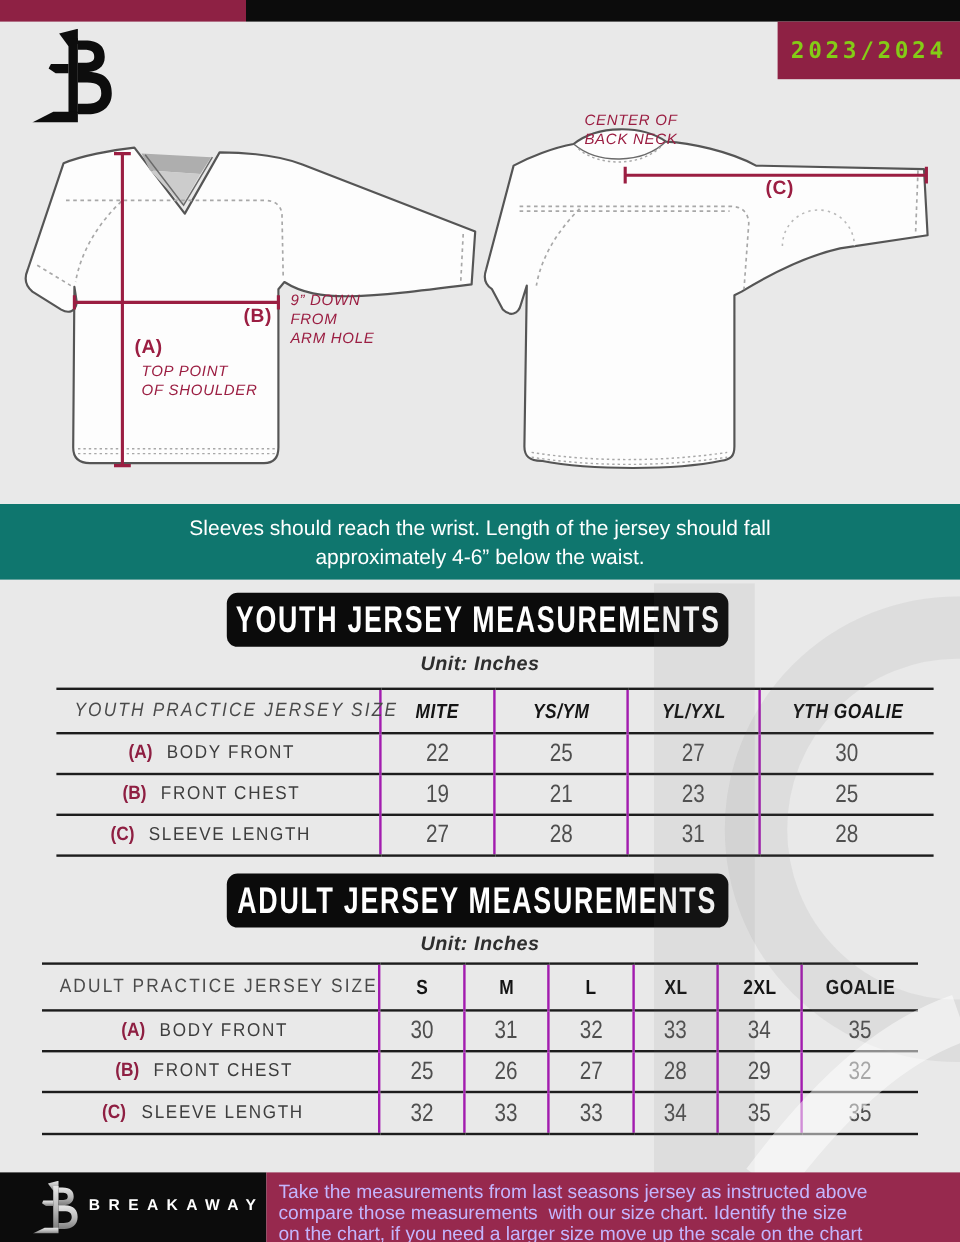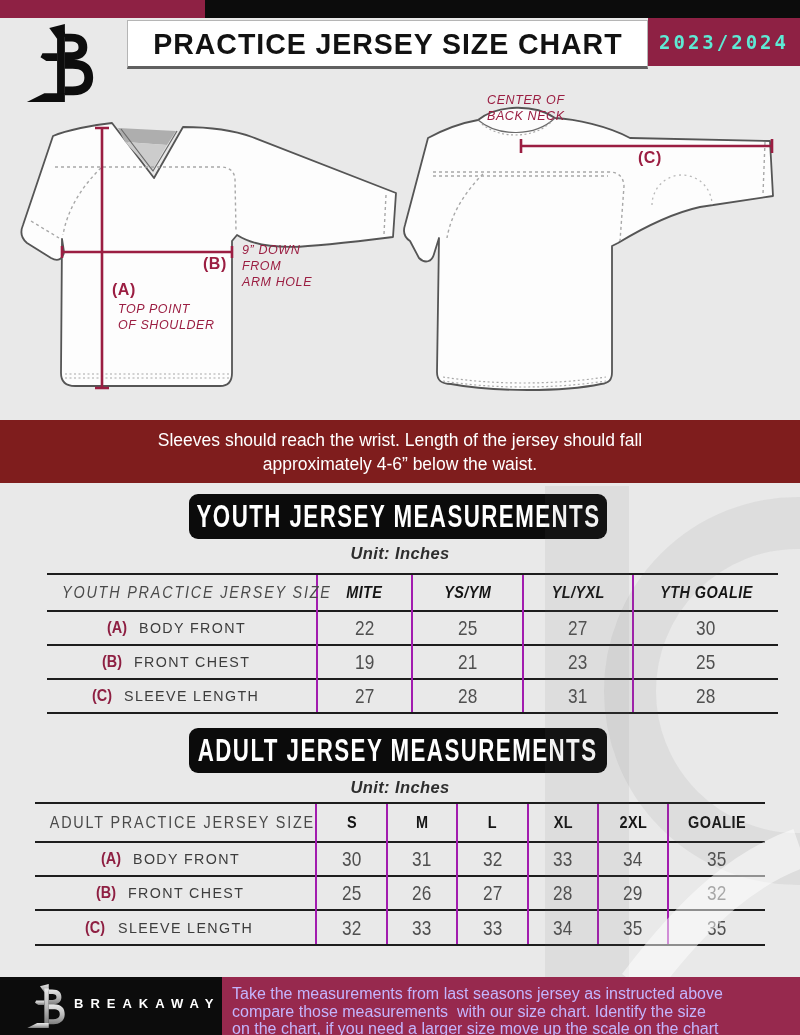--- a/index.html
+++ b/index.html
@@ -21,33 +21,33 @@
   }
   .title-box .t {
     display:inline-block; transform:scaleX(.95); transform-origin:center;
     font-size:30px; font-weight:bold; letter-spacing:1px; color:#121212; white-space:nowrap;
   }
   .season-box {
     left:648px; top:18px; width:152px; height:48px; background:#8e2144;
     display:flex; align-items:center; justify-content:center; z-index:12;
   }
   .season-box .t {
-    color:#5eead4; font-weight:bold; font-size:19px; letter-spacing:3px;
+    color:#84cc16; font-weight:bold; font-size:19px; letter-spacing:3px;
     font-family:"DejaVu Sans Mono","Liberation Mono",monospace; white-space:nowrap;
   }
   .logo-header { left:24px; top:24px; z-index:12; }
 
   
   .ann { color:#9b1e42; z-index:4; }
   .ann.cap { font-style:italic; font-size:12.5px; letter-spacing:.6px; line-height:16px; white-space:pre; }
   .ann.key { font-weight:bold; font-size:16px; letter-spacing:.5px; }
 
   
   .note-banner {
-    left:0; top:420px; width:800px; height:63px; background:#7f1d1d;
+    left:0; top:420px; width:800px; height:63px; background:#0f766e;
     color:#fff; text-align:center; padding-top:8px; z-index:1;
   }
   .note-banner div { font-size:17.5px; line-height:24px; white-space:pre; }
 
   
   .sec-head {
     width:418px; height:45px; background:#0b0b0b; border-radius:9px;
     display:flex; align-items:center; justify-content:center; z-index:2;
   }
   .sec-head .t {
@@ -115,23 +115,20 @@
     <g fill="#0d0d0d">
       <path d="M25 4 L41 0 L41 13 L33 15 Z"></path>
       <path d="M33 8 H41 V72 H33 Z"></path>
       <path d="M41 10 H47 C60 10 64 16 64 24 C64 33 57 37 47 37 H41 V29 H46 C53 29 55 27 55 24 C55 20 53 18 46 18 H41 Z"></path>
       <path d="M41 37 H50 C65 37 70 45 70 55 C70 67 61 73 50 73 H41 V64 H49 C58 64 61 60 61 55 C61 49 58 46 49 46 H41 Z"></path>
       <path d="M18 30 H33 V38 H22 L16 34 Z"></path>
       <path d="M2 80 L20 71 H41 V80 Z"></path>
     </g>
   </svg>
 
-  <div class="abs title-box">
-    <span class="t">PRACTICE JERSEY SIZE CHART</span>
-  </div>
   <div class="abs season-box">
     <span class="t">2023/2024</span>
   </div>
 
   <svg class="jersey" style="left:15px; top:115px;" width="395" height="285" viewBox="0 0 395 285">
     <path class="jbody" d="M97 8
       C 78 10 52 15 38 21
       L 8 110 C 5 117 6 123 12 128
       L 36 143 C 43 147 48 144 49 137
       L 47 124 L 46 258

